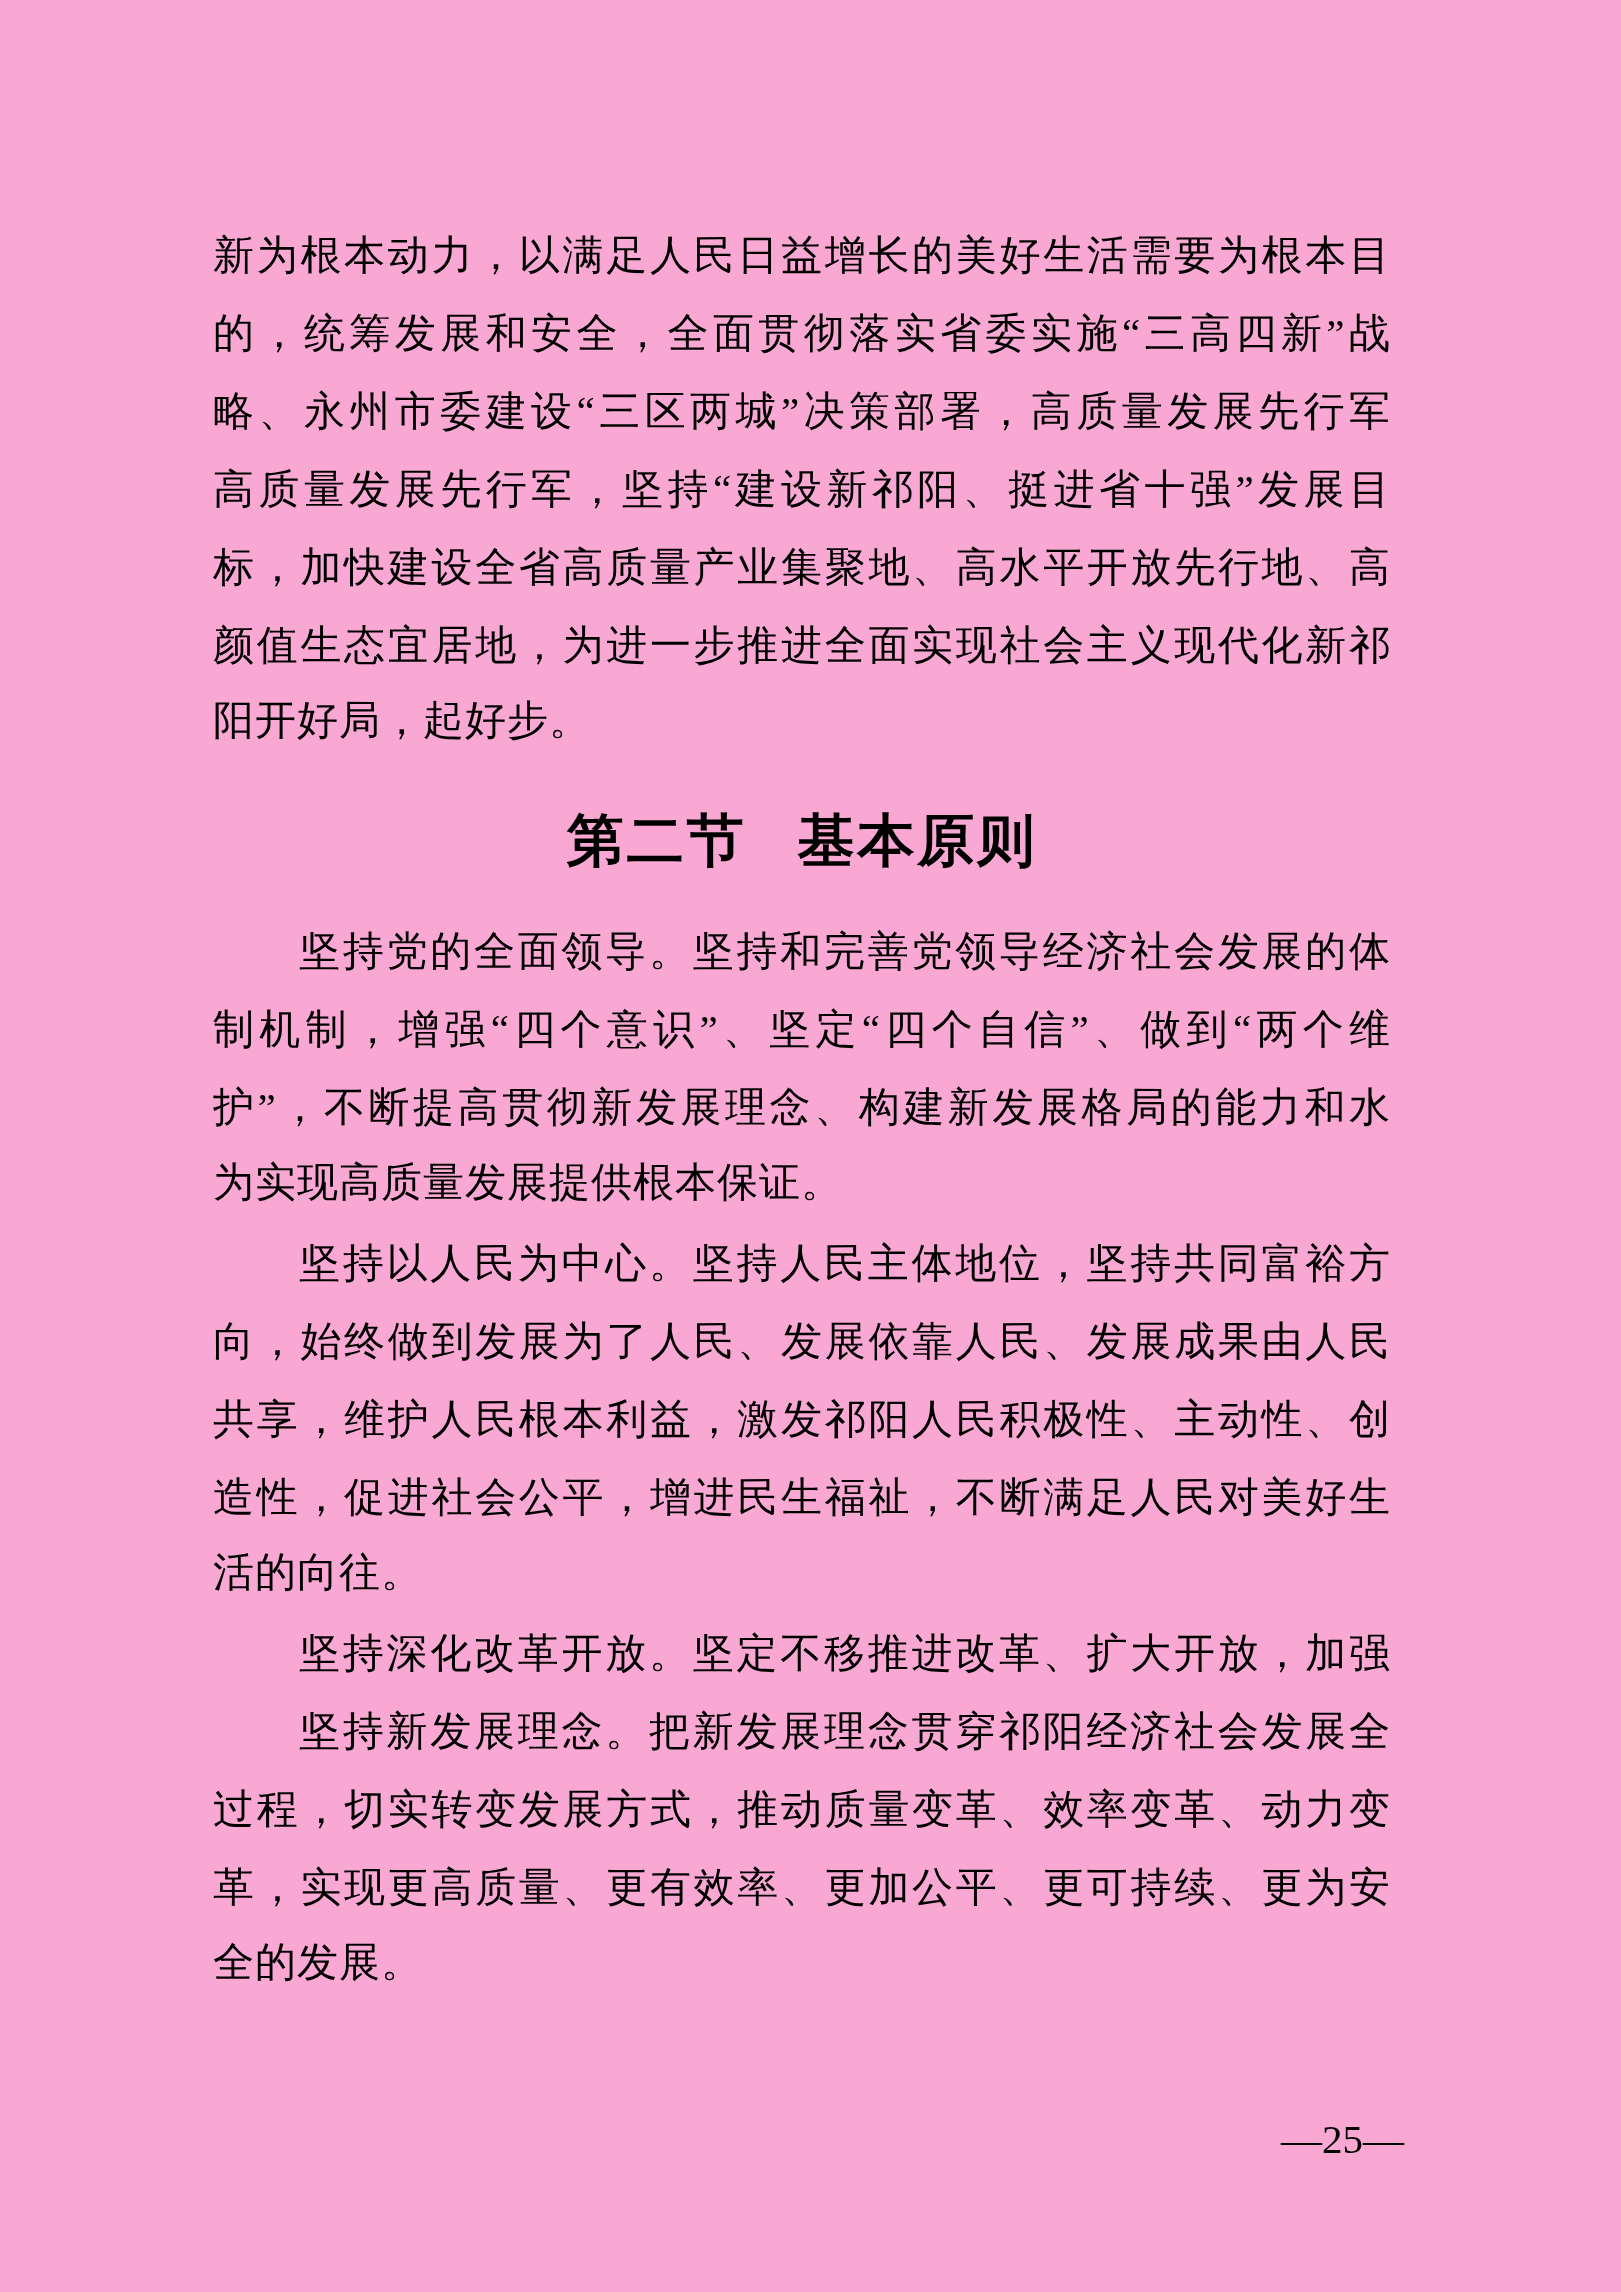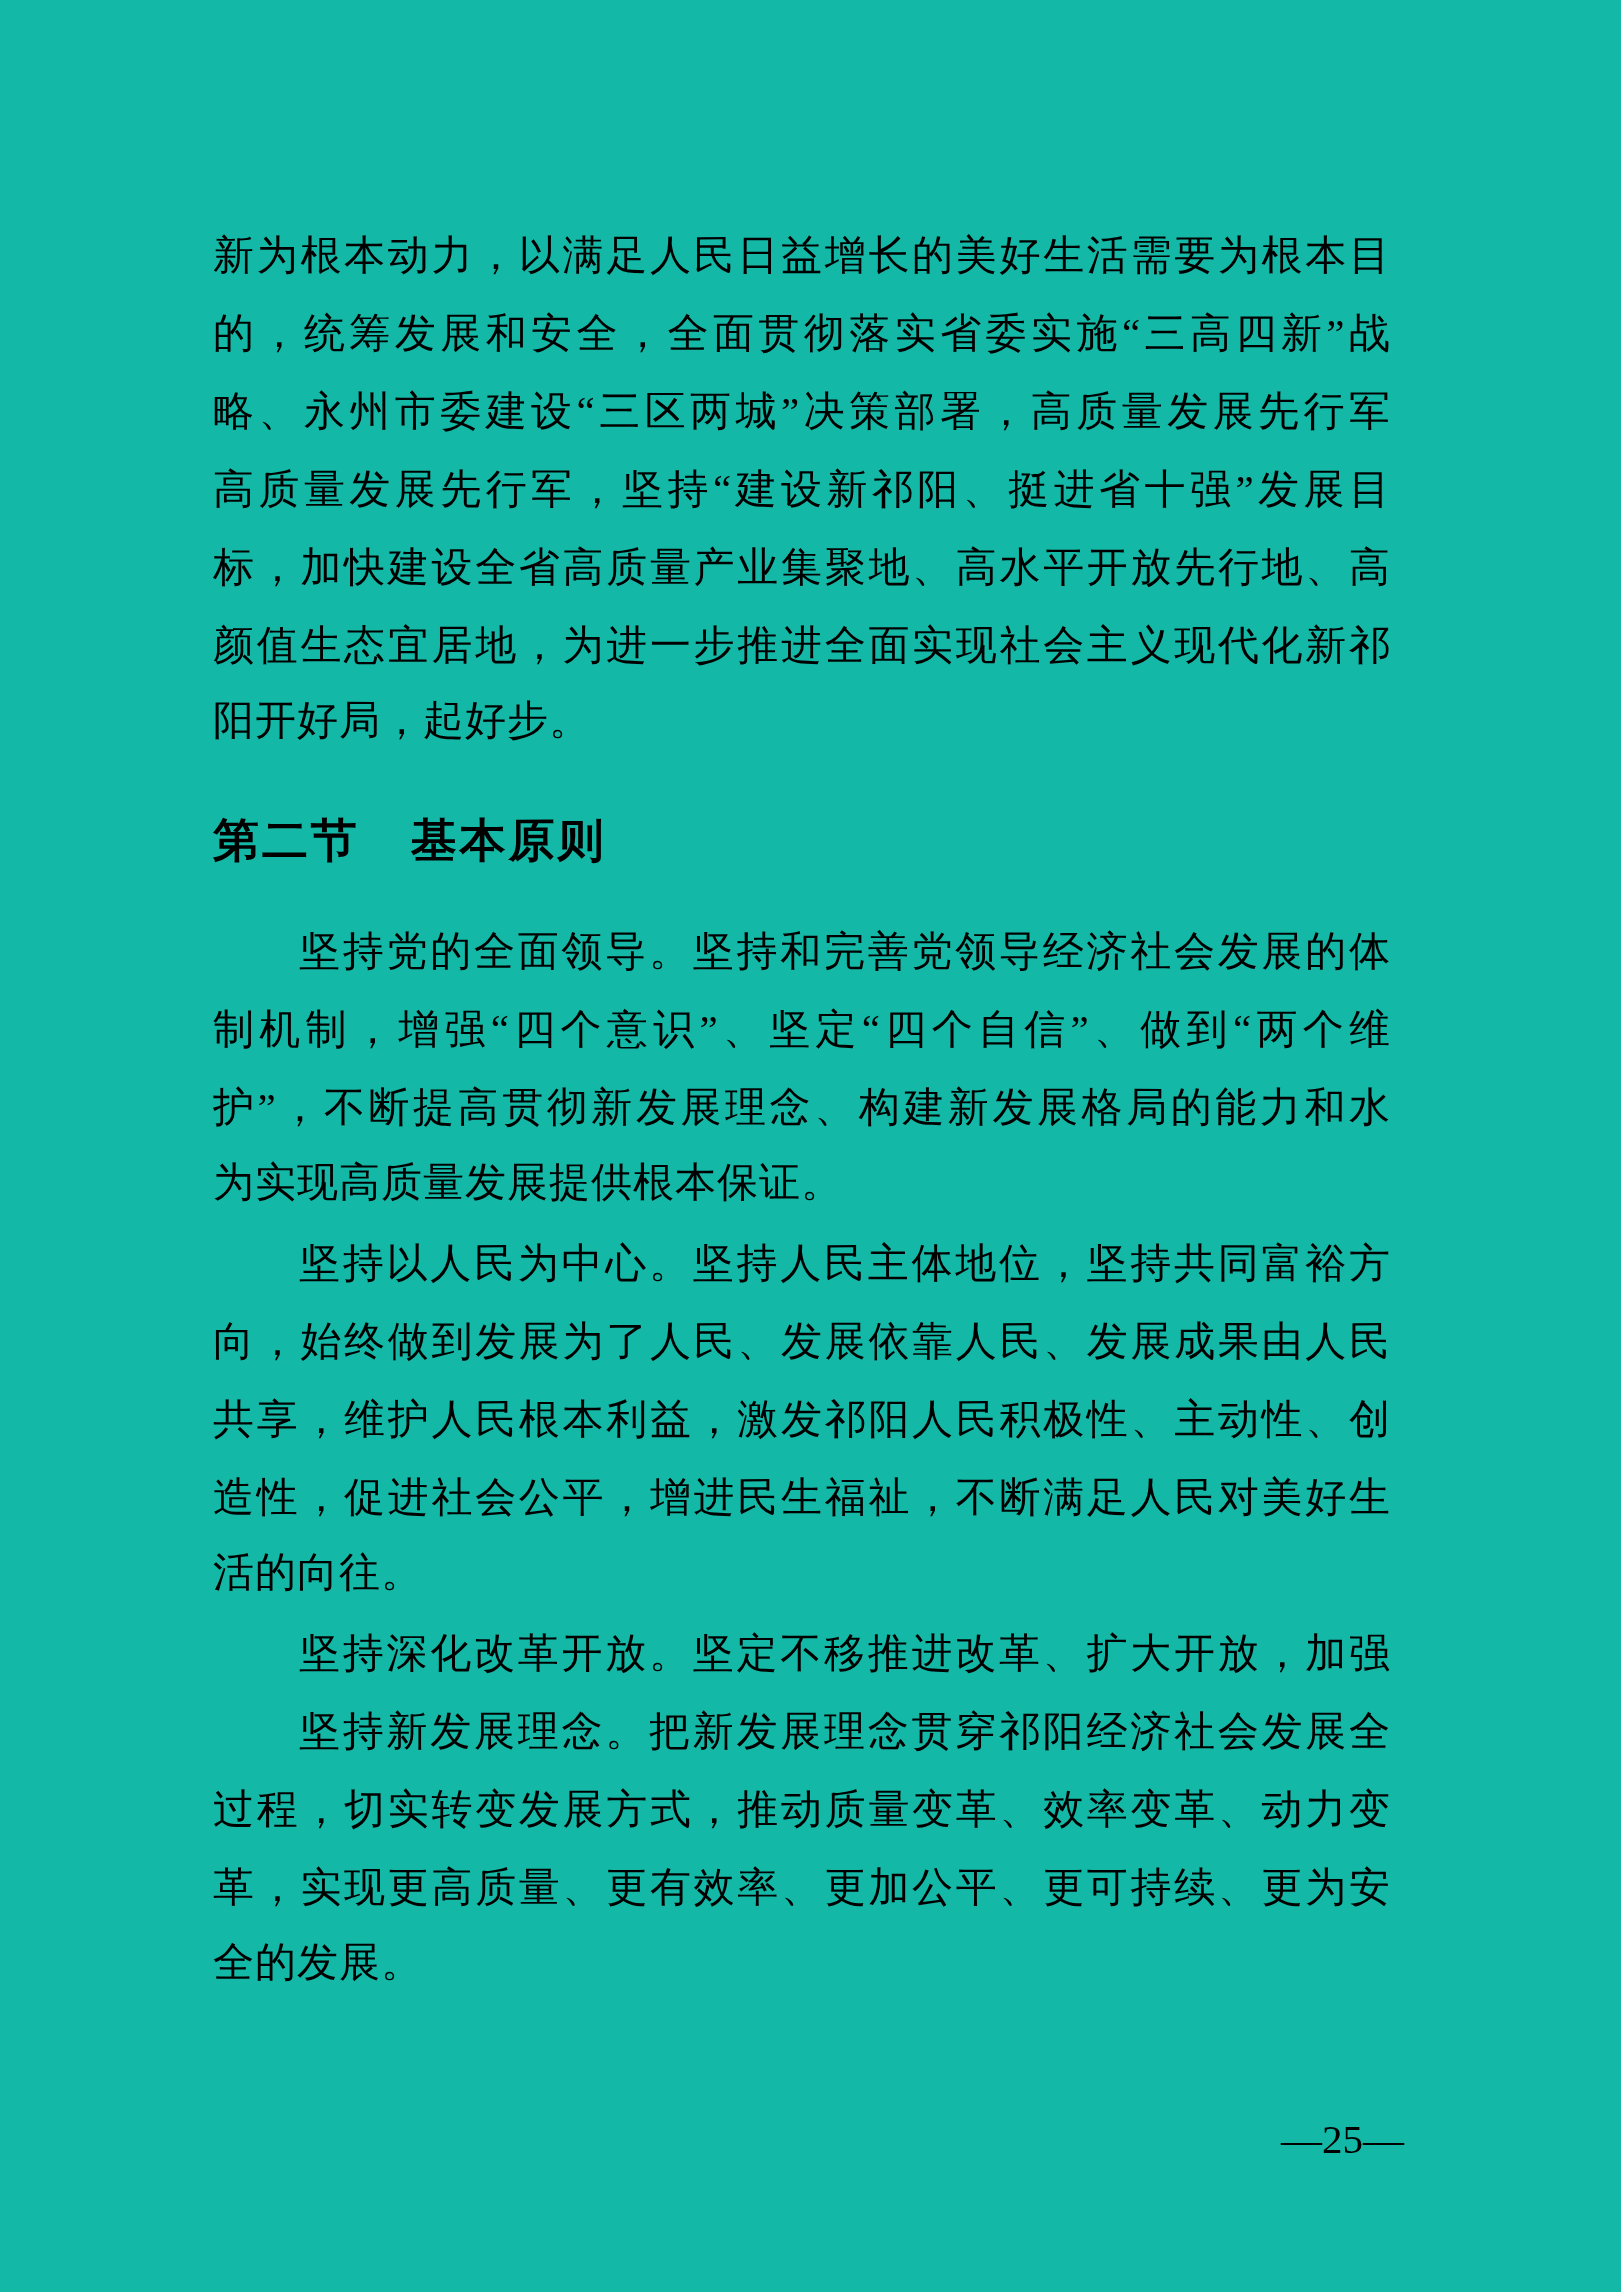--- a/index.html
+++ b/index.html
@@ -4,21 +4,21 @@
 <style>
   html, body {
     margin: 0;
     padding: 0;
     background: #ffffff;
   }
   .page {
     position: relative;
     width: 1621px;
     height: 2293px;
-    background: #14b8a6;
+    background: #f9a8d4;
     overflow: hidden;
     font-family: "Liberation Serif", serif;
     color: #000000;
   }
   .page-body {
     position: absolute;
     left: 213px;
     top: 216px;
     width: 1178px;
   }
@@ -39,24 +39,24 @@
     font-family: Liberation Mono, monospace;
   }
   .line.indent {
     text-indent: 86px;
   }
   .section-heading {
     margin-top: 35px;
     margin-bottom: 29px;
     height: 86px;
     line-height: 86px;
-    text-align: left;
+    text-align: center;
     font-family: "Liberation Sans", sans-serif;
     font-weight: 700;
-    font-size: 46px;
+    font-size: 57px;
     letter-spacing: 2.9px;
   }
   .section-heading .gap {
     display: inline-block;
     width: 51px;
   }
   .page-number {
     position: absolute;
     top: 2115px;
     right: 217px;

